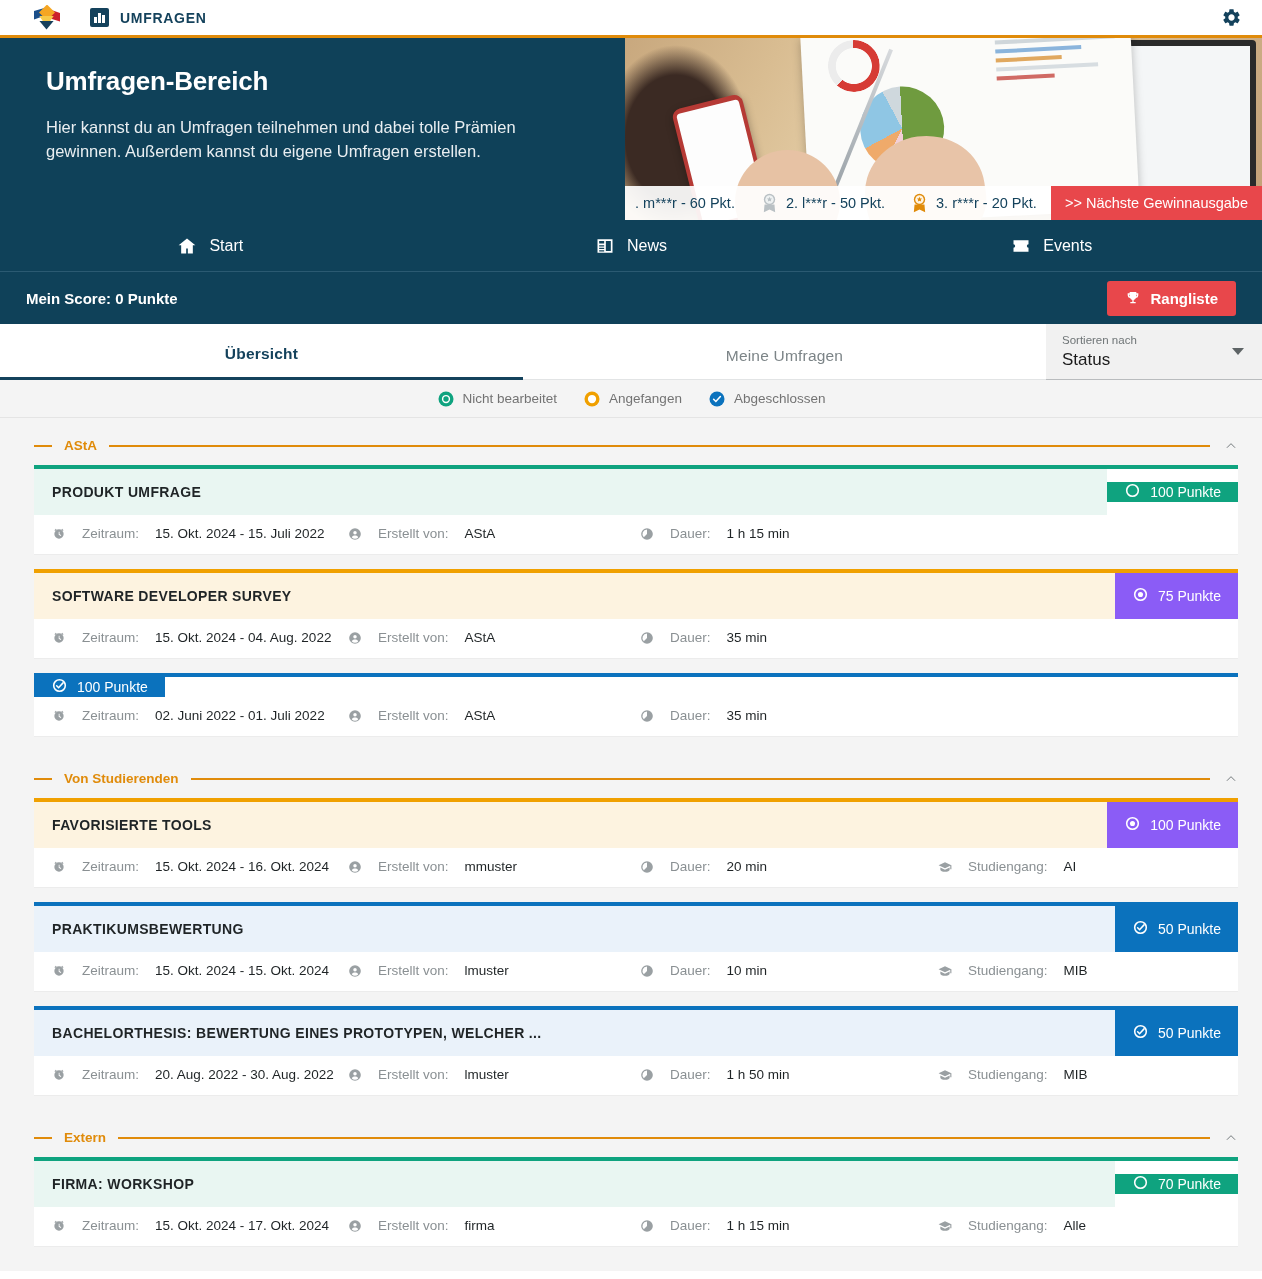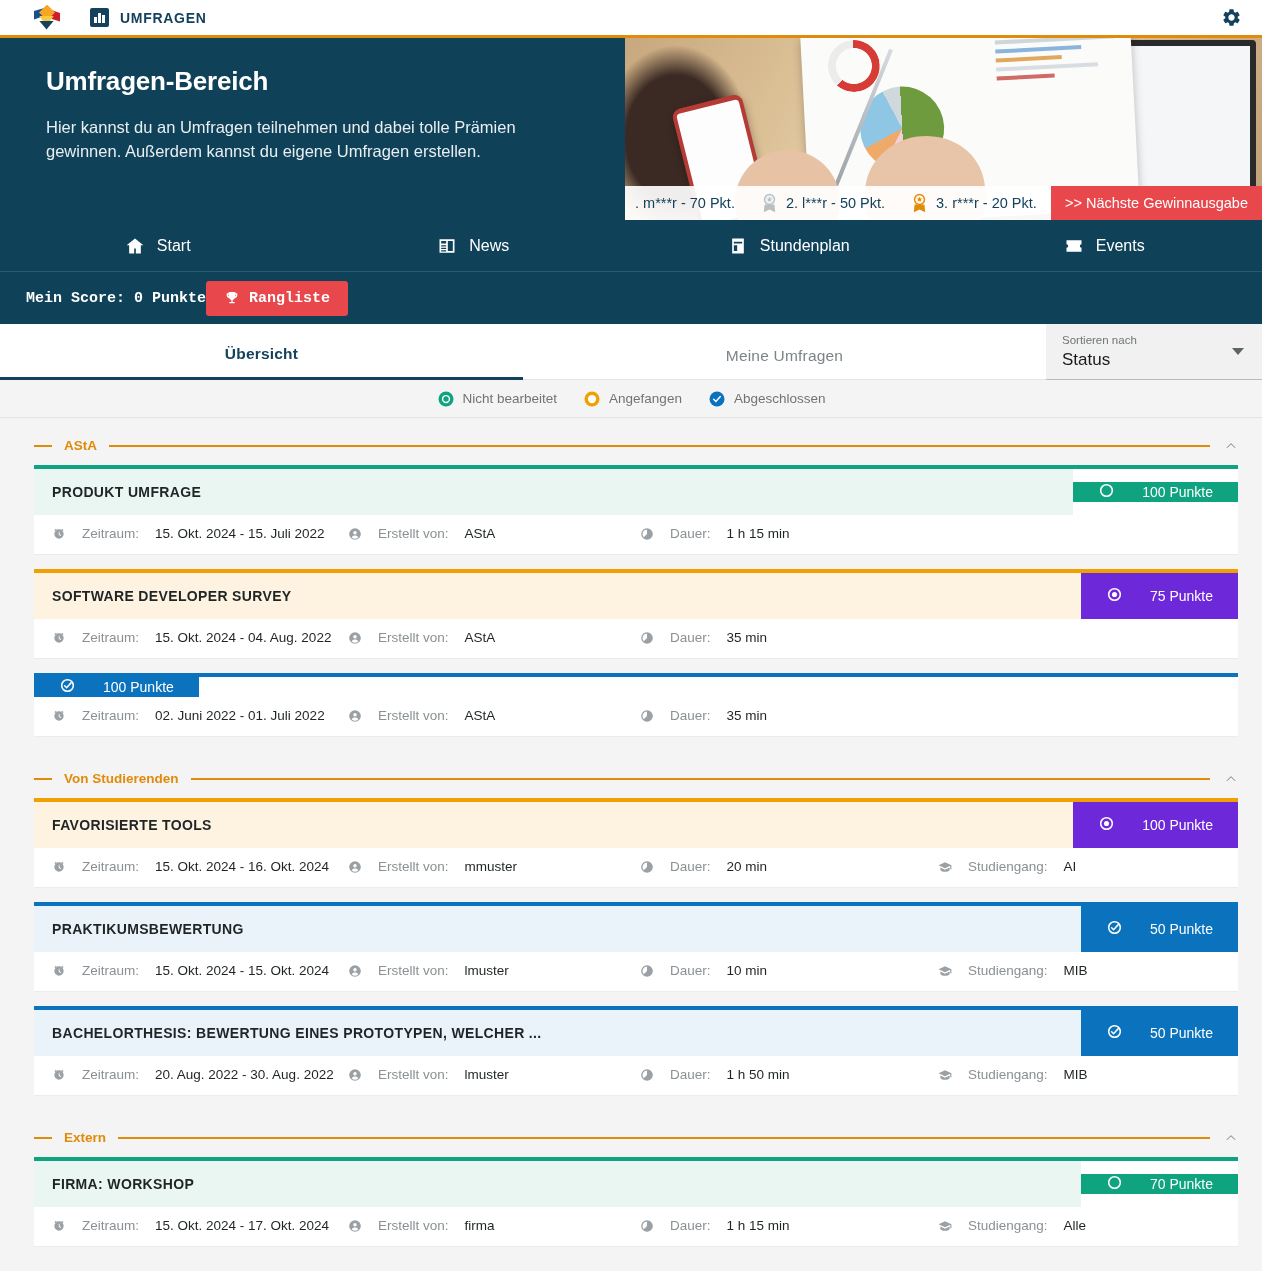--- a/index.html
+++ b/index.html
@@ -149,21 +149,21 @@
   }
   .nav-item {
     flex: 1; display: flex; align-items: center; justify-content: center; gap: 12px;
     color: #fff; font-size: 16px; cursor: pointer; height: 100%;
   }
   .nav-item svg { width: 20px; height: 20px; fill: #fff; }
 
   
   .scorebar {
     height: 52px; background: #0f4159; display: flex; align-items: center;
-    padding: 0 26px;  font-family: Liberation Mono, monospace;
+    padding: 0 26px; justify-content: space-between;
   }
   .score-text { color: #fff; font-size: 15px; font-weight: bold; }
   .rank-btn {
     background: #e8474b; color: #fff; border: none; border-radius: 3px;
     padding: 9px 18px; font-size: 15px; font-weight: bold; cursor: pointer;
     display: flex; align-items: center; gap: 9px; font-family: inherit;
   }
   .rank-btn svg { width: 16px; height: 16px; fill: #fff; }
 
   
@@ -209,22 +209,22 @@
   .gh-chevron { margin-left: 14px; cursor: pointer; width: 14px; height: 14px; }
   .gh-chevron svg { width: 14px; height: 14px; stroke: #6b7174; fill: none; stroke-width: 1.6; }
 
   .card { margin: 0 14px 14px 24px; background: #fff; }
   .card-top { display: flex; align-items: stretch; border-top: 4px solid #ccc; }
   .card-title {
     flex: 1; font-size: 14px; font-weight: bold; color: #1f2426;
     letter-spacing: .35px; padding: 15px 18px; text-transform: uppercase;
   }
   .pts {
-    display: flex; align-items: center; gap: 27px; color: #fff; font-size: 14px;
-    padding: 0 25px; min-width: 112px; white-space: nowrap;
+    display: flex; align-items: center; gap: 9px; color: #fff; font-size: 14px;
+    padding: 0 17px; min-width: 112px; white-space: nowrap;
   }
   .pts svg { width: 17px; height: 17px; flex: 0 0 auto; }
   .card-meta {
     display: flex; align-items: center; background: #fff; padding: 11px 18px 13px;
     border-bottom: 1px solid #ececec;
   }
   .meta {
     display: flex; align-items: center; gap: 16px; font-size: 13.5px; color: #8a9093;
   }
   .meta svg { width: 14px; height: 14px; fill: #9aa0a3; flex: 0 0 auto; }
@@ -233,21 +233,21 @@
   .m-ersteller { width: 292px; }
   .m-dauer { width: 298px; }
   .m-studiengang { flex: 1; }
 
   
   .st-new   .card-top { border-top-color: #0fa37f; align-items: center; }
   .st-new   .card-title { background: #e9f6f2; }
   .st-new   .pts { background: #0fa37f; }
   .st-prog  .card-top { border-top-color: #f0a000; }
   .st-prog  .card-title { background: #fdf3e0; }
-  .st-prog  .pts { background: #6d28d9; }
+  .st-prog  .pts { background: #8b5cf6; }
   .st-done  .card-top { border-top-color: #0b72bd; }
   .st-done  .card-title { background: #eaf2fa; }
   .st-done  .pts { background: #0b72bd; }
 </style>
 </head>
 <body>
 
 <div class="app">
 
   <div class="topbar">
@@ -299,21 +299,21 @@
         <div class="hand"></div>
         <div class="phone">
             <div class="scr"></div>
           </div>
         <div class="hand2"></div>
       </div>
 
       <div class="ticker">
         <div class="ticker-items">
           <div class="tick">
-            <span>. m***r - 70 Pkt.</span>
+            <span>. m***r - 60 Pkt.</span>
           </div>
           <div class="tick">
             <svg class="medal" viewBox="0 0 24 28">
               <path fill="#b9c0c4" d="M12 1a8 8 0 100 16 8 8 0 000-16z"></path>
               <path fill="#b9c0c4" d="M5 16l-1 11 8-4 8 4-1-11z"></path>
               <circle cx="12" cy="9" r="6" fill="#eef1f2"></circle>
               <path fill="#b9c0c4" d="M12 5.2l1.1 2.3 2.5.3-1.8 1.7.5 2.5L12 10.8 9.7 12l.5-2.5L8.4 7.8l2.5-.3z"></path>
             </svg>
             <span>2. l***r - 50 Pkt.</span>
           </div>
@@ -340,26 +340,20 @@
       <span>Start</span>
     </div>
     <div class="nav-item">
       <svg viewBox="0 0 24 24">
           <path d="M3 4h18v16H3zM5 6v3h6V6zm0 5v1.6h6V11zm0 3v1.6h6V14zm0 3v1.6h6V17zm8-11v12h6V6z"></path>
         </svg>
       <span>News</span>
     </div>
     <div class="nav-item">
       <svg viewBox="0 0 24 24">
-          <path d="M5 3h14v18H5zm2 4v2h10V7zm0 4v7h4v-7z"></path>
-        </svg>
-      <span>Stundenplan</span>
-    </div>
-    <div class="nav-item">
-      <svg viewBox="0 0 24 24">
           <path d="M3 5h18v5a2 2 0 000 4v5H3v-5a2 2 0 000-4zm9 2.8l1 2.1 2.3.3-1.7 1.6.4 2.3-2-1.1-2 1.1.4-2.3-1.7-1.6 2.3-.3z"></path>
         </svg>
       <span>Events</span>
     </div>
   </div>
 
   <div class="scorebar">
     <div class="score-text">Mein Score: 0 Punkte</div>
     <button class="rank-btn">
       <svg viewBox="0 0 24 24">

